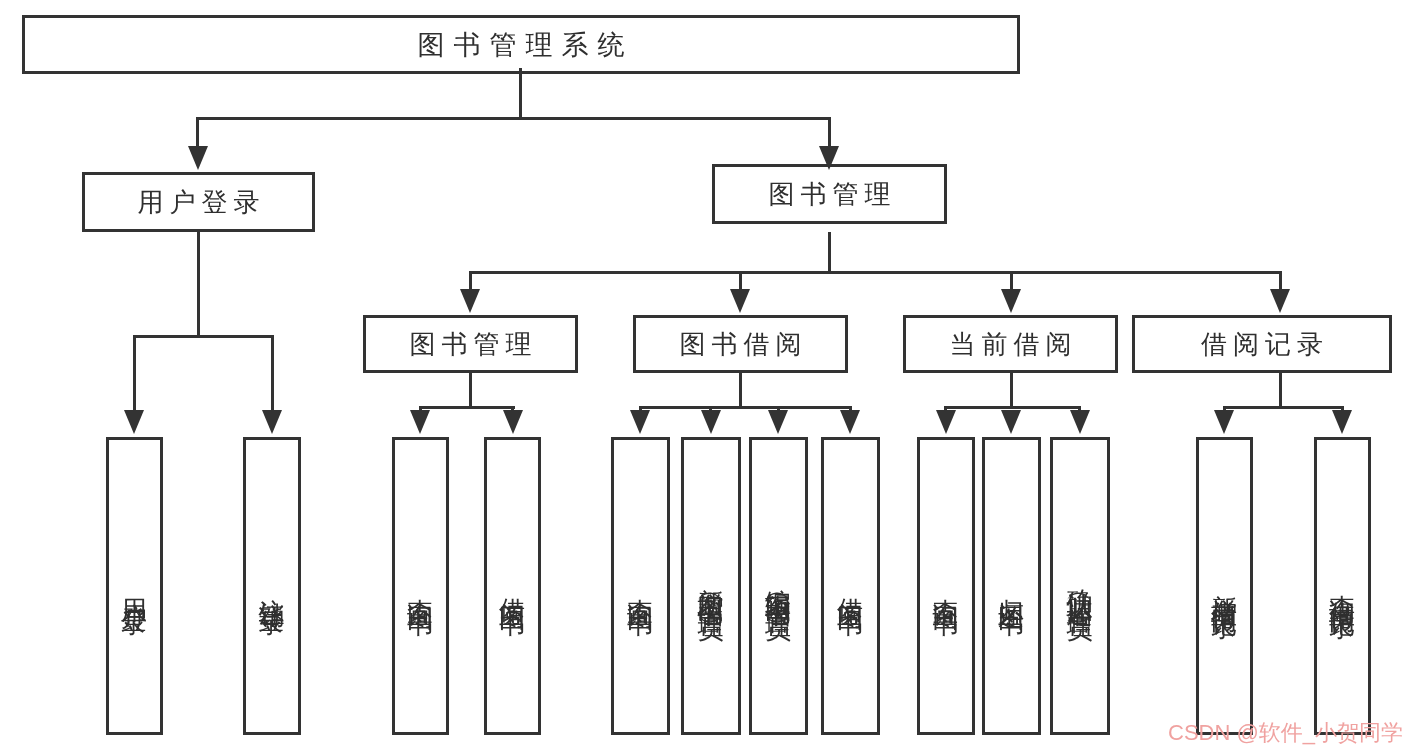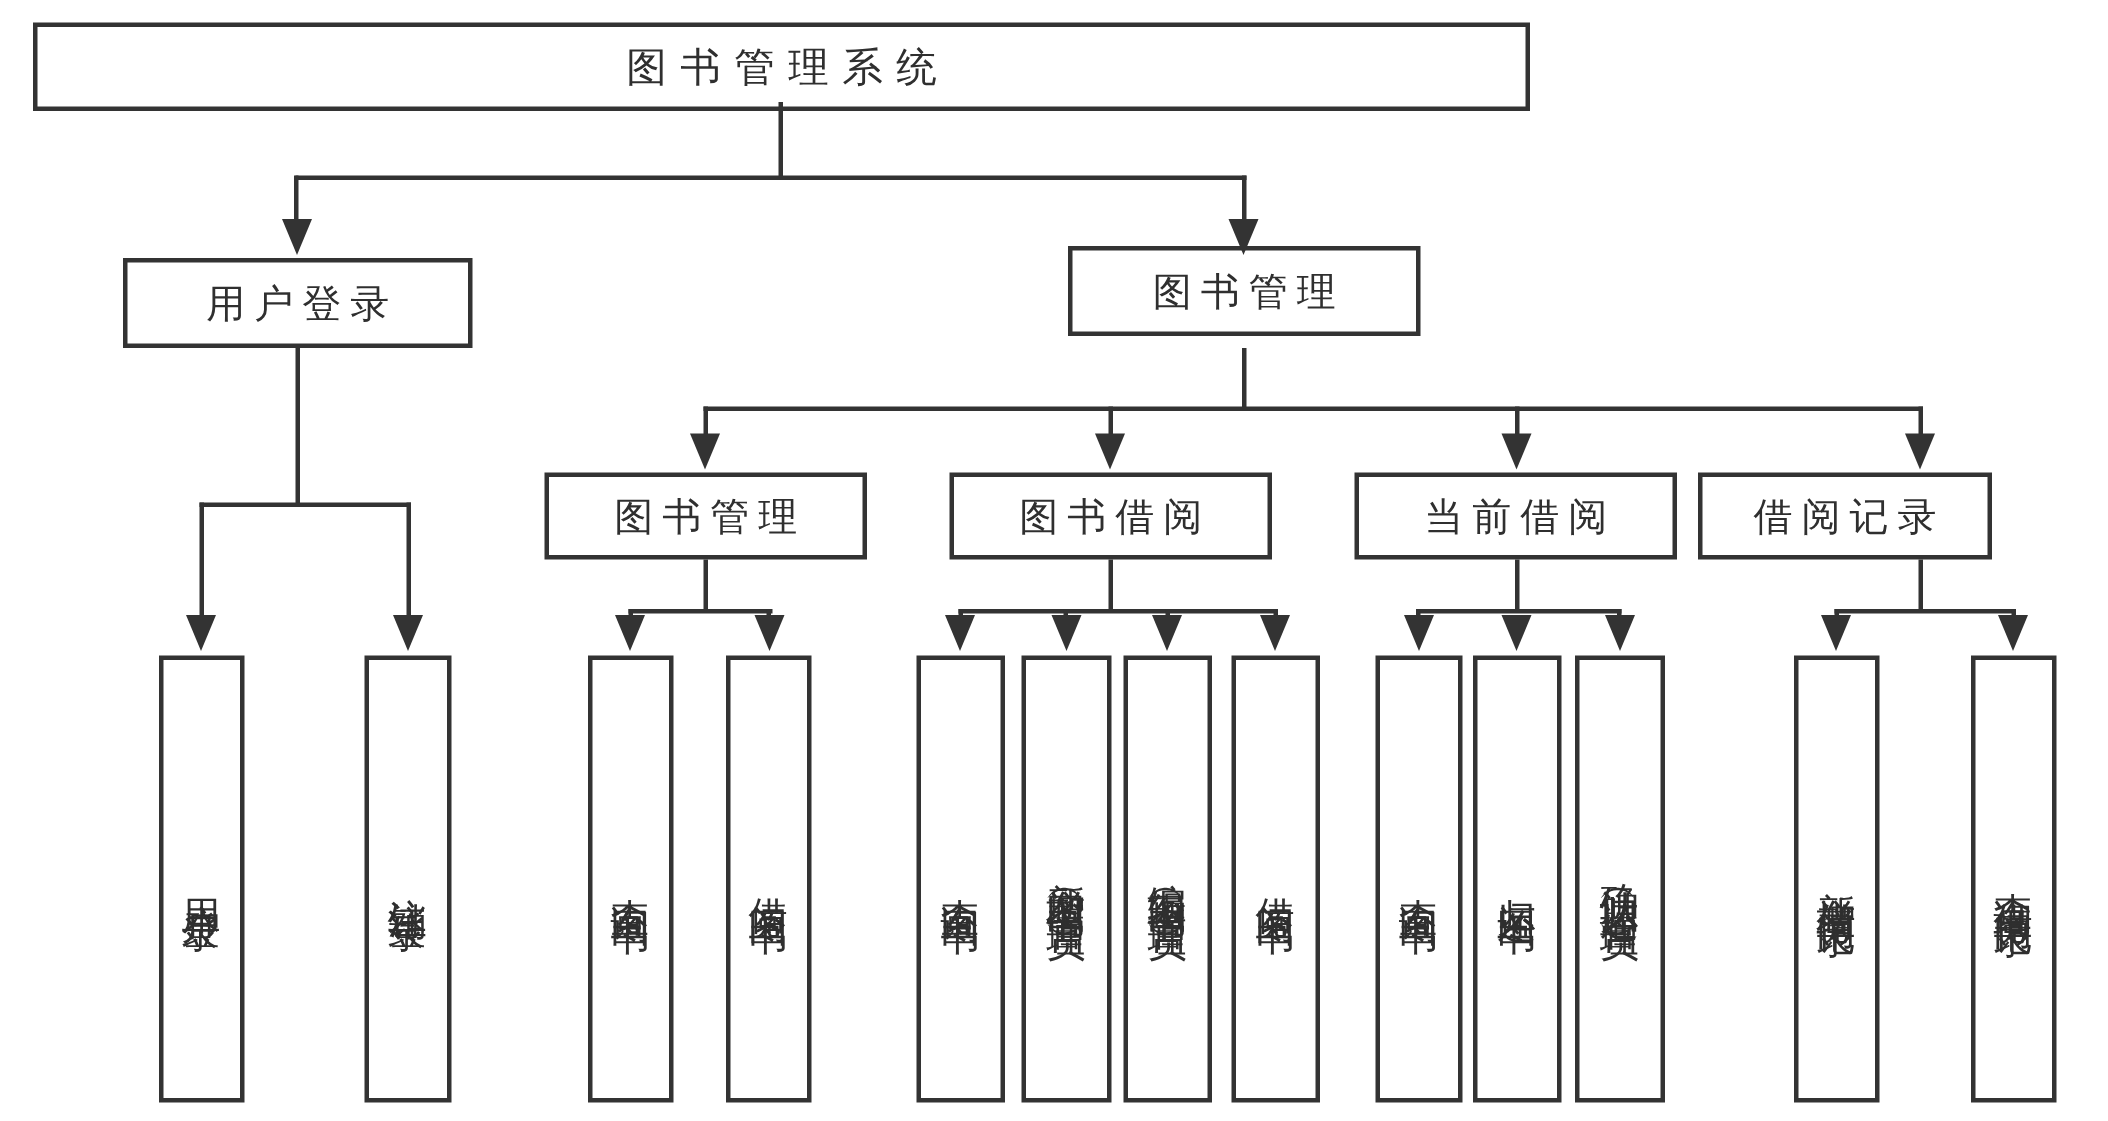--- a/index.html
+++ b/index.html
@@ -70,21 +70,21 @@
 <div class="canvas">
 
   <div class="node title" style="left:22px;top:15px;width:998px;height:59px">图书管理系统</div>
 
   <div class="node" style="left:82px;top:172px;width:233px;height:60px">用户登录</div>
   <div class="node" style="left:712px;top:164px;width:235px;height:60px">图书管理</div>
 
   <div class="node" style="left:363px;top:315px;width:215px;height:58px">图书管理</div>
   <div class="node" style="left:633px;top:315px;width:215px;height:58px">图书借阅</div>
   <div class="node" style="left:903px;top:315px;width:215px;height:58px">当前借阅</div>
-  <div class="node" style="left:1132px;top:315px;width:196px;height:58px">借阅记录</div>
+  <div class="node" style="left:1132px;top:315px;width:260px;height:58px">借阅记录</div>
 
   <div class="leaf" style="left:106px;top:437px;width:57px;height:298px">
     <span>用户登录</span>
     </div>
   <div class="leaf" style="left:243px;top:437px;width:58px;height:298px">
     <span>注销登录</span>
     </div>
 
   <div class="leaf" style="left:392px;top:437px;width:57px;height:298px">
     <span>查询图书</span>
@@ -174,14 +174,15 @@
   <div class="arrow" style="left:1001px;top:410px"></div>
   <div class="arrow" style="left:1070px;top:410px"></div>
 
   <div class="vline" style="left:1279px;top:373px;height:35px"></div>
   <div class="hline" style="left:1223px;top:406px;width:120px"></div>
   <div class="vline" style="left:1223px;top:406px;height:8px"></div>
   <div class="vline" style="left:1341px;top:406px;height:8px"></div>
   <div class="arrow" style="left:1214px;top:410px"></div>
   <div class="arrow" style="left:1332px;top:410px"></div>
 
+  <div class="watermark">CSDN @软件_小贺同学</div>
 
 </div>
 
 </body></html>

